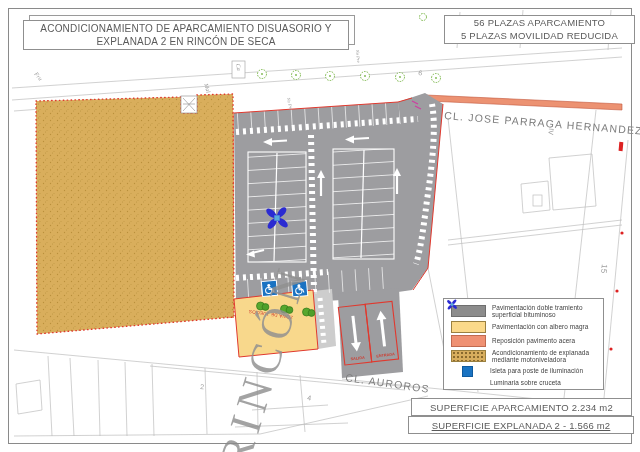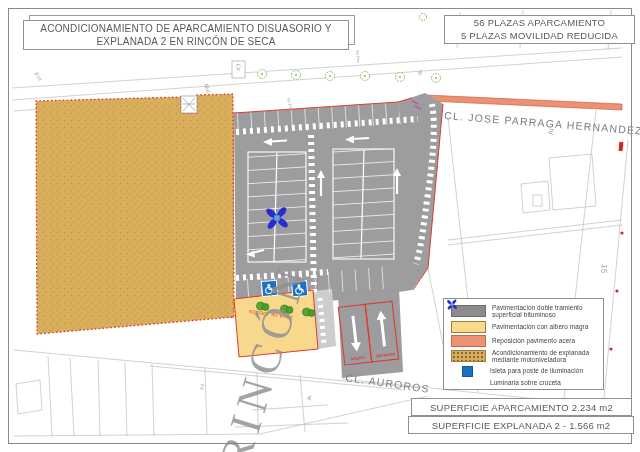--- a/index.html
+++ b/index.html
@@ -10,21 +10,21 @@
                 border:1.2px solid #8a8a8a;pointer-events:none;}
   .box{position:absolute;background:#fff;border:1px solid #8f8f8f;color:#5a5a5a;
        display:flex;flex-direction:column;align-items:center;justify-content:center;
        text-align:center;letter-spacing:.2px;}
   .title-shadow{position:absolute;left:29px;top:15px;width:324px;height:28px;
                 background:#fff;border:1px solid #9a9a9a;}
   .title-box{left:23px;top:20px;width:324px;height:28px;font-size:10px;line-height:13px;}
   .capacity-box{left:444px;top:15px;width:189px;height:27px;font-size:9.5px;line-height:12.5px;}
   .surface-box{font-size:9.5px;height:16px;justify-content:center;}
   .surface-1{left:411px;top:398px;width:219px;}
-  .surface-2{left:408px;top:416px;width:224px;}
+  .surface-2{left:408px;top:416px;width:224px;text-decoration:underline;}
   .legend{position:absolute;left:443px;top:298px;width:161px;height:92px;background:#fff;
           border:1px solid #8f8f8f;padding:5px 4px 3px 7px;box-sizing:border-box;
           display:flex;flex-direction:column;justify-content:space-between;}
   .lrow{display:flex;align-items:center;gap:6px;}
   .swatch{width:33px;height:10px;border:1px solid #9a8040;flex:none;}
   .swatch--gray{border-color:#6e6e6e;}
   .swatch--salmon{border-color:#c06a50;}
   .swatch-cell{width:33px;display:flex;justify-content:center;flex:none;}
   .swatch--isleta{width:9px;height:9px;border:1px solid #0f5a9e;}
   .ltext{font-size:6.4px;line-height:7.2px;color:#3d3d3d;letter-spacing:.1px;}

